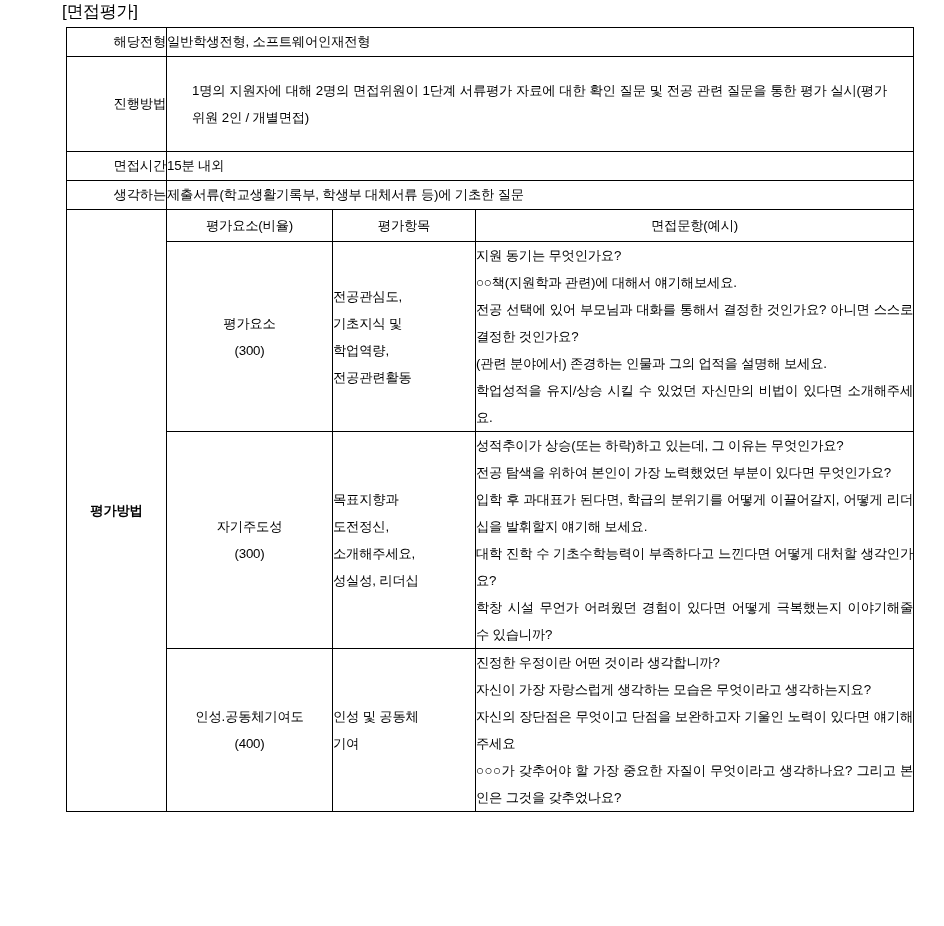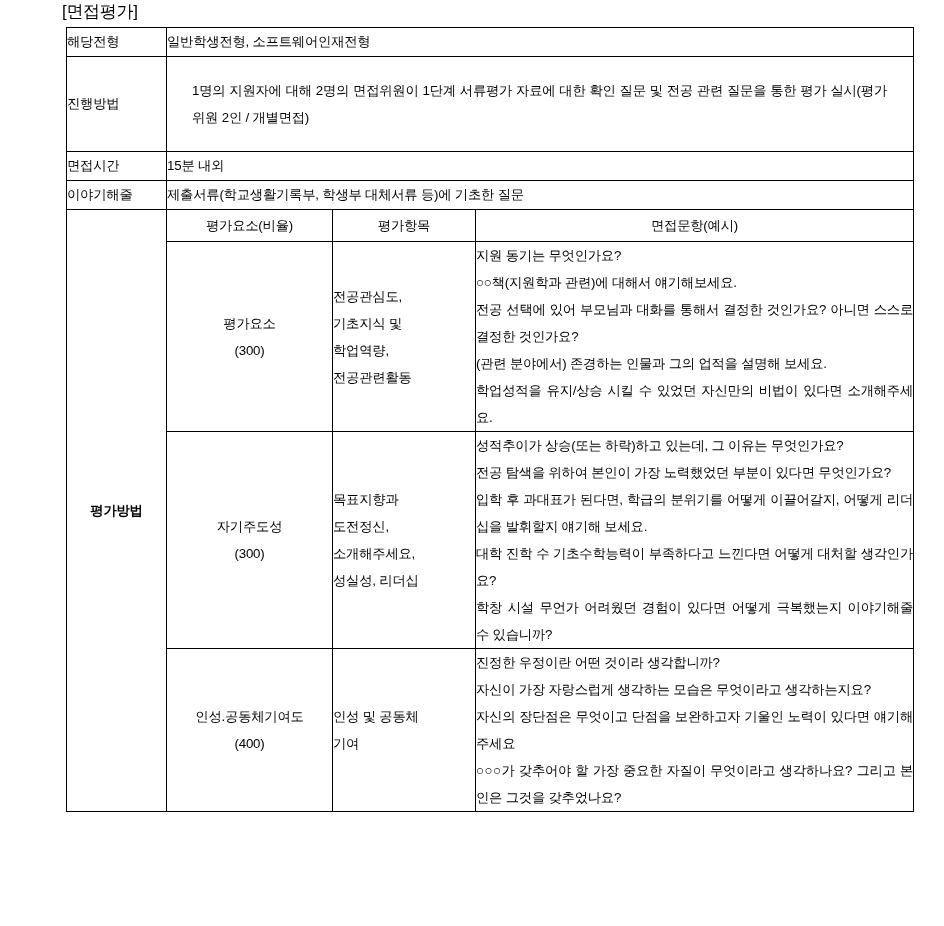--- a/index.html
+++ b/index.html
@@ -46,21 +46,21 @@
     line-height: 26px;
     letter-spacing: -0.2px;
   }
   
   col.c-label   { width: 100px; }
   col.c-factor  { width: 166px; }
   col.c-item    { width: 143px; }
   col.c-quest   { width: 438px; }
 
   .lbl {
-    text-align: left;
+    text-align: right;
     vertical-align: middle;
     white-space: nowrap;
   }
   .val {
     text-align: left;
     padding: 3px 8px 3px 9px;
     vertical-align: middle;
   }
   .val p {
     margin: 16px;
@@ -139,21 +139,21 @@
           <p style="text-align:justify;text-justify:inter-character;">1명의 지원자에 대해 2명의 면접위원이 1단계 서류평가 자료에 대한 확인 질문 및 전공 관련 질문을 통한 평가 실시(평가위원 2인 / 개별면접)</p>
         </td>
       </tr>
 
       <tr>
         <td class="lbl row-h">면접시간</td>
         <td class="val" colspan="3">15분 내외</td>
       </tr>
 
       <tr>
-        <td class="lbl row-h">이야기해줄</td>
+        <td class="lbl row-h">생각하는</td>
         <td class="val" colspan="3">제출서류(학교생활기록부, 학생부 대체서류 등)에 기초한 질문</td>
       </tr>
 
       <tr>
         <td class="method-label" rowspan="4">평가방법</td>
         <td class="sub-head">평가요소(비율)</td>
         <td class="sub-head">평가항목</td>
         <td class="sub-head">면접문항(예시)</td>
       </tr>
 

